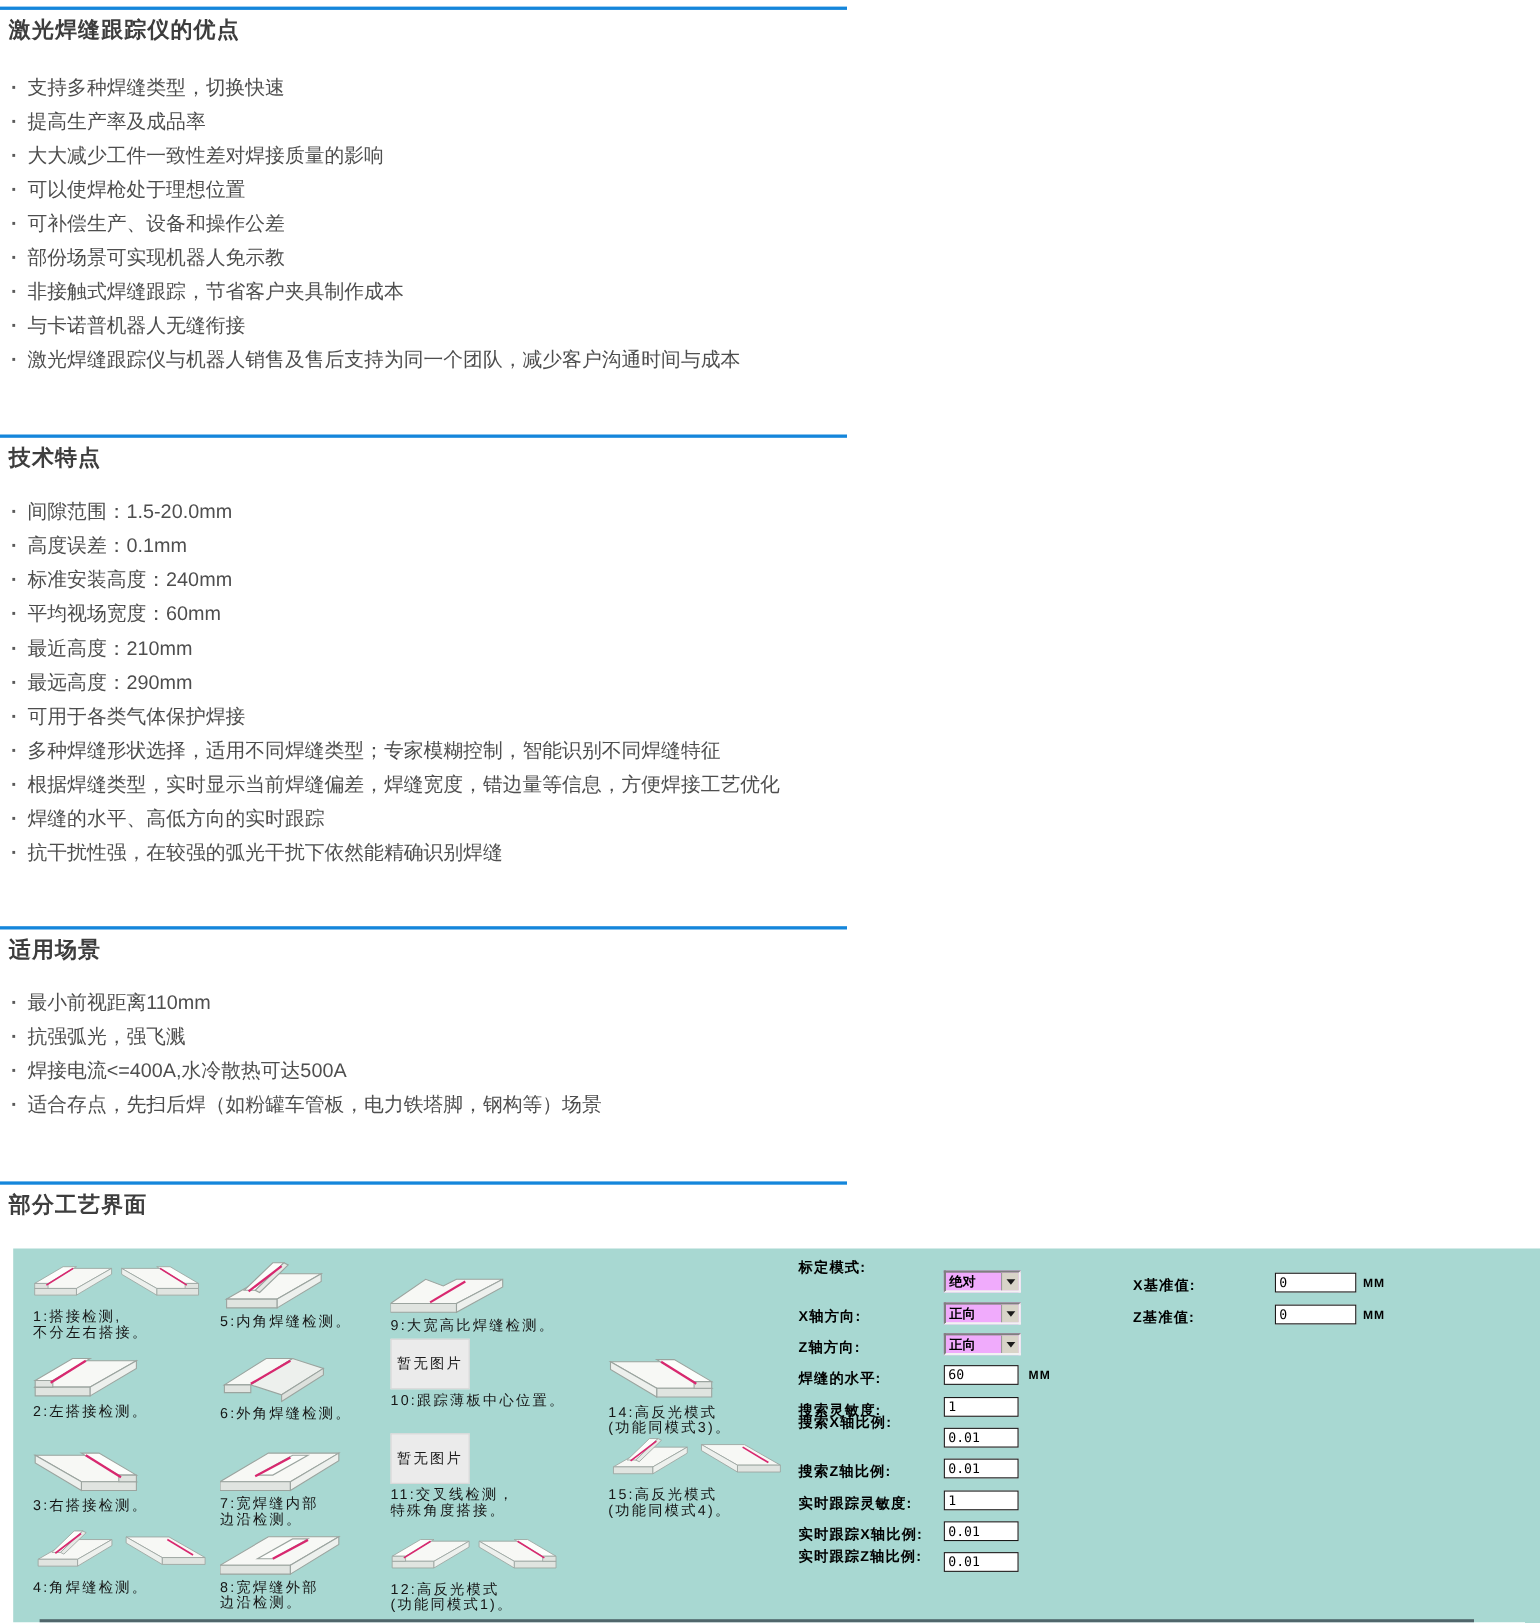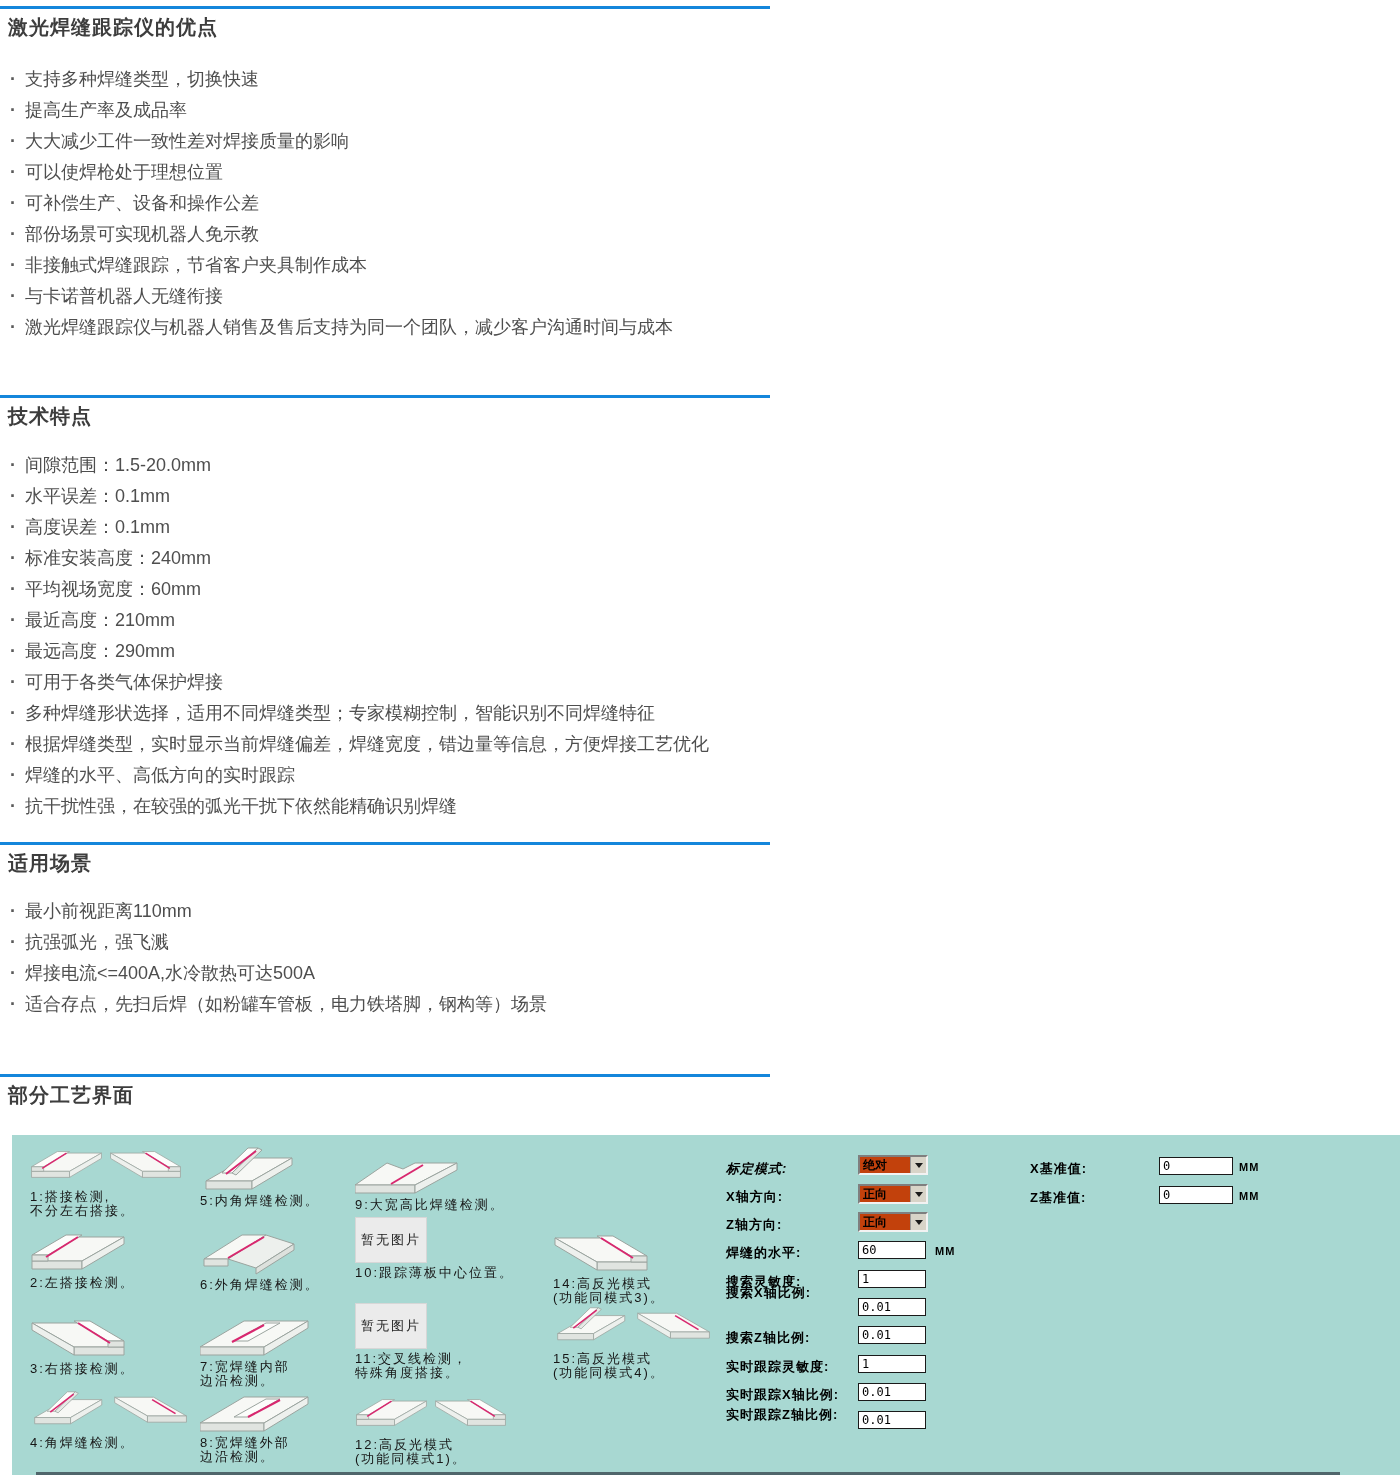--- a/index.html
+++ b/index.html
@@ -12,21 +12,21 @@
   .bullet::before{content:'·';position:absolute;left:2px;font-weight:700;color:#5a5a5a}
 
   .panel{position:absolute;left:12px;top:1135px;width:1388px;height:340px;overflow:hidden;background:#a8d8d2}
   .witem{position:absolute}
   .wicon{display:block;line-height:0}
   .wlabel{font-size:13px;line-height:14px;color:#161616;letter-spacing:2px;margin-top:3px;white-space:nowrap}
   .noimg{width:70px;height:44px;background:#ebebeb;border:1px solid #d7d7d7;color:#1a1a1a;font-size:13px;
          letter-spacing:2px;display:flex;align-items:center;justify-content:center;white-space:nowrap}
 
   .flabel{position:absolute;font-size:13px;font-weight:700;color:#000;letter-spacing:1px;white-space:nowrap}
-  .combo{position:absolute;width:70px;height:20px;background:#c2410c;box-sizing:border-box;
+  .combo{position:absolute;width:70px;height:20px;background:#f0abfc;box-sizing:border-box;
          border:2px solid;border-color:#7f7f7f #f2f2f2 #f2f2f2 #7f7f7f;display:flex;align-items:center}
   .combo-text{flex:1;font-size:12px;font-weight:700;color:#000;padding-left:3px;white-space:nowrap;overflow:hidden}
   .combo-btn{width:15px;align-self:stretch;background:#d8d4c8;border-left:1px solid #9a9a9a;
              display:flex;align-items:center;justify-content:center}
   .arr{width:0;height:0;border-left:4px solid transparent;border-right:4px solid transparent;border-top:5px solid #1a1a1a}
   .tin{position:absolute;height:18px;box-sizing:border-box;border:1px solid #1a1a1a;background:#fff;
        font:12px "DejaVu Sans Mono","Liberation Mono",monospace;color:#000;padding:0 1px 0 3px}
   .unit{position:absolute;font-size:11px;font-weight:700;color:#000;letter-spacing:1px}
   .bottom-cut{position:absolute;left:36px;top:1472px;width:1304px;height:3px;background:#50666b}
 </style>
@@ -44,21 +44,20 @@
     <div class="bullet">部份场景可实现机器人免示教</div>
     <div class="bullet">非接触式焊缝跟踪，节省客户夹具制作成本</div>
     <div class="bullet">与卡诺普机器人无缝衔接</div>
     <div class="bullet">激光焊缝跟踪仪与机器人销售及售后支持为同一个团队，减少客户沟通时间与成本</div>
   </div>
 
 <div class="rule" style="top: 395px; background: rgb(20, 134, 219);"></div>
 <h2 class="sect-title" style="top: 403px; color: rgb(61, 61, 61);">技术特点</h2>
 <div class="bullets" style="top: 450px; color: rgb(78, 78, 78);">
     <div class="bullet">间隙范围：1.5-20.0mm</div>
-    <div class="bullet">水平误差：0.1mm</div>
     <div class="bullet">高度误差：0.1mm</div>
     <div class="bullet">标准安装高度：240mm</div>
     <div class="bullet">平均视场宽度：60mm</div>
     <div class="bullet">最近高度：210mm</div>
     <div class="bullet">最远高度：290mm</div>
     <div class="bullet">可用于各类气体保护焊接</div>
     <div class="bullet">多种焊缝形状选择，适用不同焊缝类型；专家模糊控制，智能识别不同焊缝特征</div>
     <div class="bullet">根据焊缝类型，实时显示当前焊缝偏差，焊缝宽度，错边量等信息，方便焊接工艺优化</div>
     <div class="bullet">焊缝的水平、高低方向的实时跟踪</div>
     <div class="bullet">抗干扰性强，在较强的弧光干扰下依然能精确识别焊缝</div>
@@ -284,21 +283,21 @@
             <polygon points="2,32 52,32 52,40 2,40" fill="#e0e4e0" stroke="#9ba49f" stroke-width="1"></polygon>
             <polygon points="52,32 94,8 94,15 52,40" fill="#edf0ed" stroke="#9ba49f" stroke-width="1"></polygon>
             <line x1="46" y1="11" x2="16" y2="29" stroke="#d8286f" stroke-width="2"></line>
           </g>
         </svg></span>
       <div class="wlabel">
         <div>15:高反光模式</div>
         <div>(功能同模式4)。</div>
       </div>
     </div>
-    <div class="flabel" style="left: 714px; top: 25px; font-style: italic;">标定模式:</div>
+    <div class="flabel" style="left: 714px; top: 8px;">标定模式:</div>
     <div class="combo" style="left: 846px; top: 20px;">
       <span class="combo-text">绝对</span>
       <span class="combo-btn">
         <i class="arr"></i>
       </span>
     </div>
     <div class="flabel" style="left: 714px; top: 53px;">X轴方向:</div>
     <div class="combo" style="left: 846px; top: 49px;">
       <span class="combo-text">正向</span>
       <span class="combo-btn">

